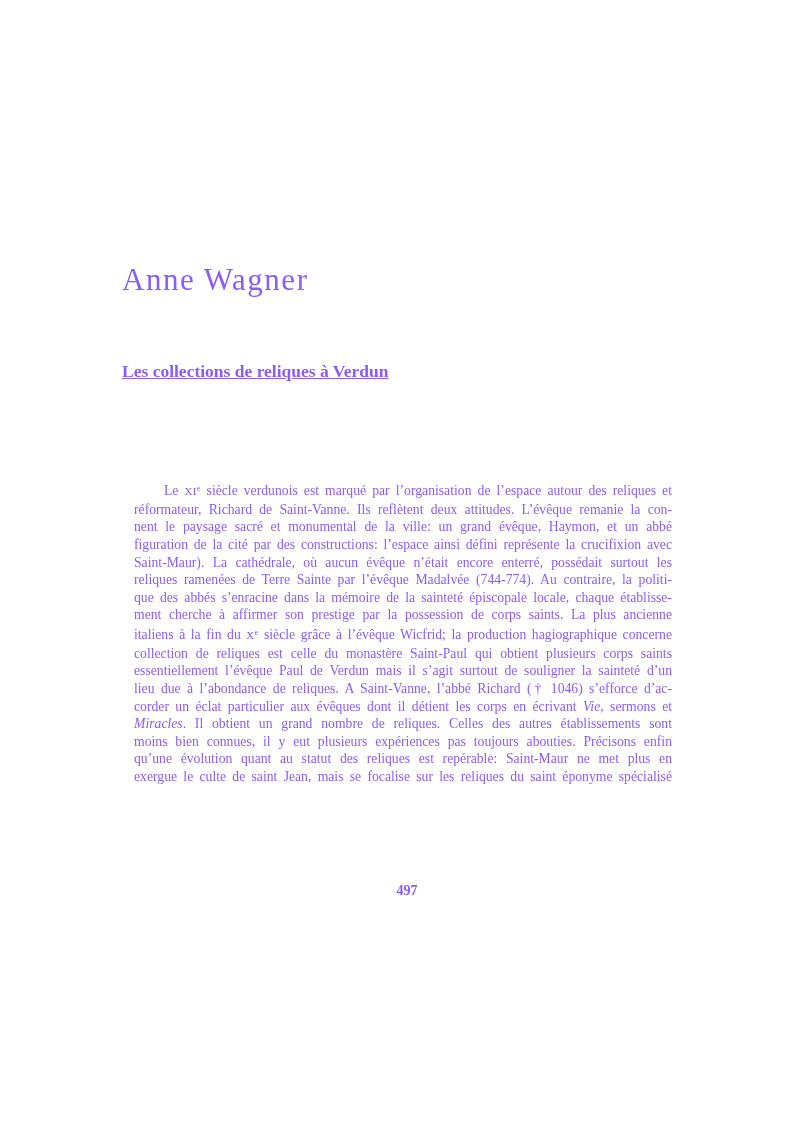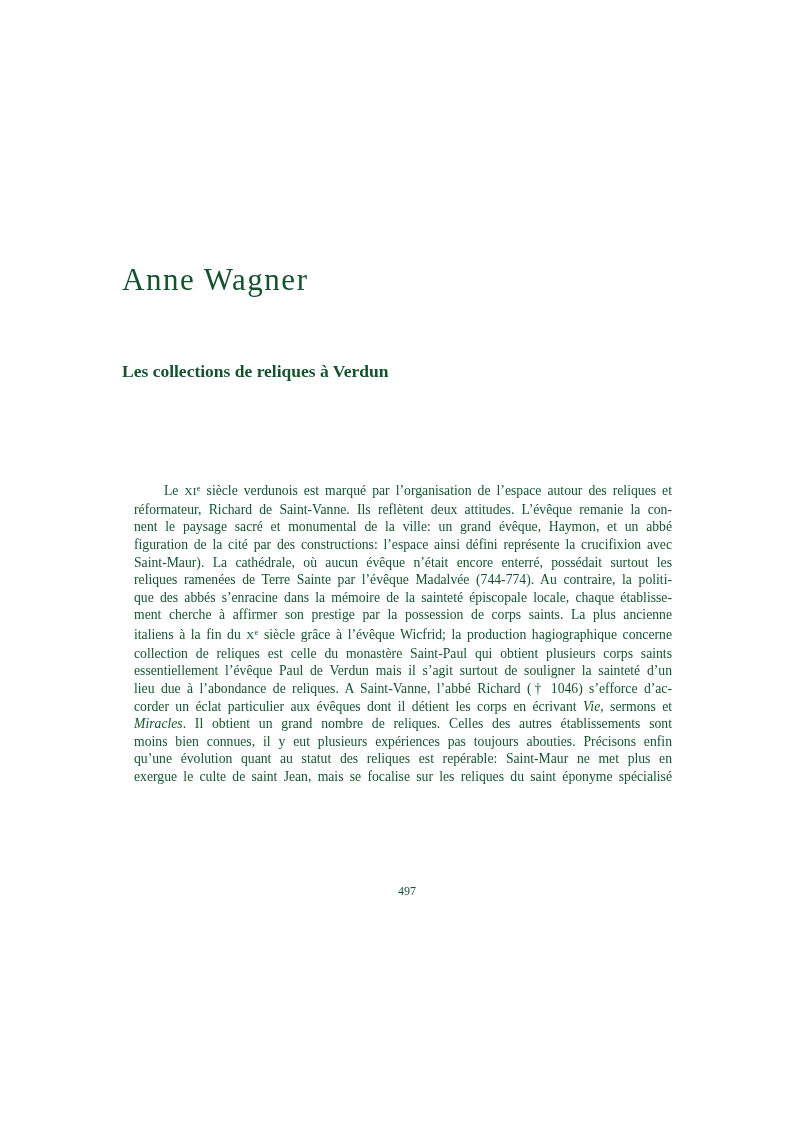--- a/index.html
+++ b/index.html
@@ -26,20 +26,21 @@
     white-space: nowrap;
   }
   .title-block {
     position: absolute;
     left: 122px;
     top: 360px;
     font-weight: bold;
     font-size: 17.5px;
     line-height: 23.5px;
     white-space: nowrap;
+    text-decoration: underline;
   }
   .body-text {
     position: absolute;
     left: 122px;
     top: 480px;
     width: 550px;
     font-size: 13.7px;
     line-height: 17.6px;
   }
   .body-line {
@@ -53,28 +54,29 @@
   .seg-n { }
   .seg-i { font-style: italic; }
   .seg-sc { font-size: 0.8em; letter-spacing: 0.03em; }
   .seg-sup { font-size: 0.62em; vertical-align: 0.5em; letter-spacing: 0; }
   .page-number {
     position: absolute;
     left: 122px;
     top: 882px;
     width: 570px;
     text-align: center;
-    font-size: 12px;
+    font-size: 14px;
     line-height: 18px;
+    font-weight: bold;
   }
 </style>
 </head>
 <body>
 
-<div class="page" style="color: #14532d; background: rgb(255, 255, 255);">
+<div class="page" style="color: #8b5cf6; background: rgb(255, 255, 255);">
 
   <div class="author">Anne Wagner</div>
 
   <div class="title-block">
     <div class="title-line">Les collections de reliques à Verdun</div>
   </div>
 
   <div class="body-text">
       <div class="body-line"><span class="seg-n">Le </span><span class="seg-sc">XI</span><span class="seg-sup">e</span><span class="seg-n"> siècle verdunois est marqué par l’organisation de l’espace autour des reliques et</span></div>
       <div class="body-line"><span class="seg-n">réformateur, Richard de Saint-Vanne. Ils reflètent deux attitudes. L’évêque remanie la con-</span></div>

